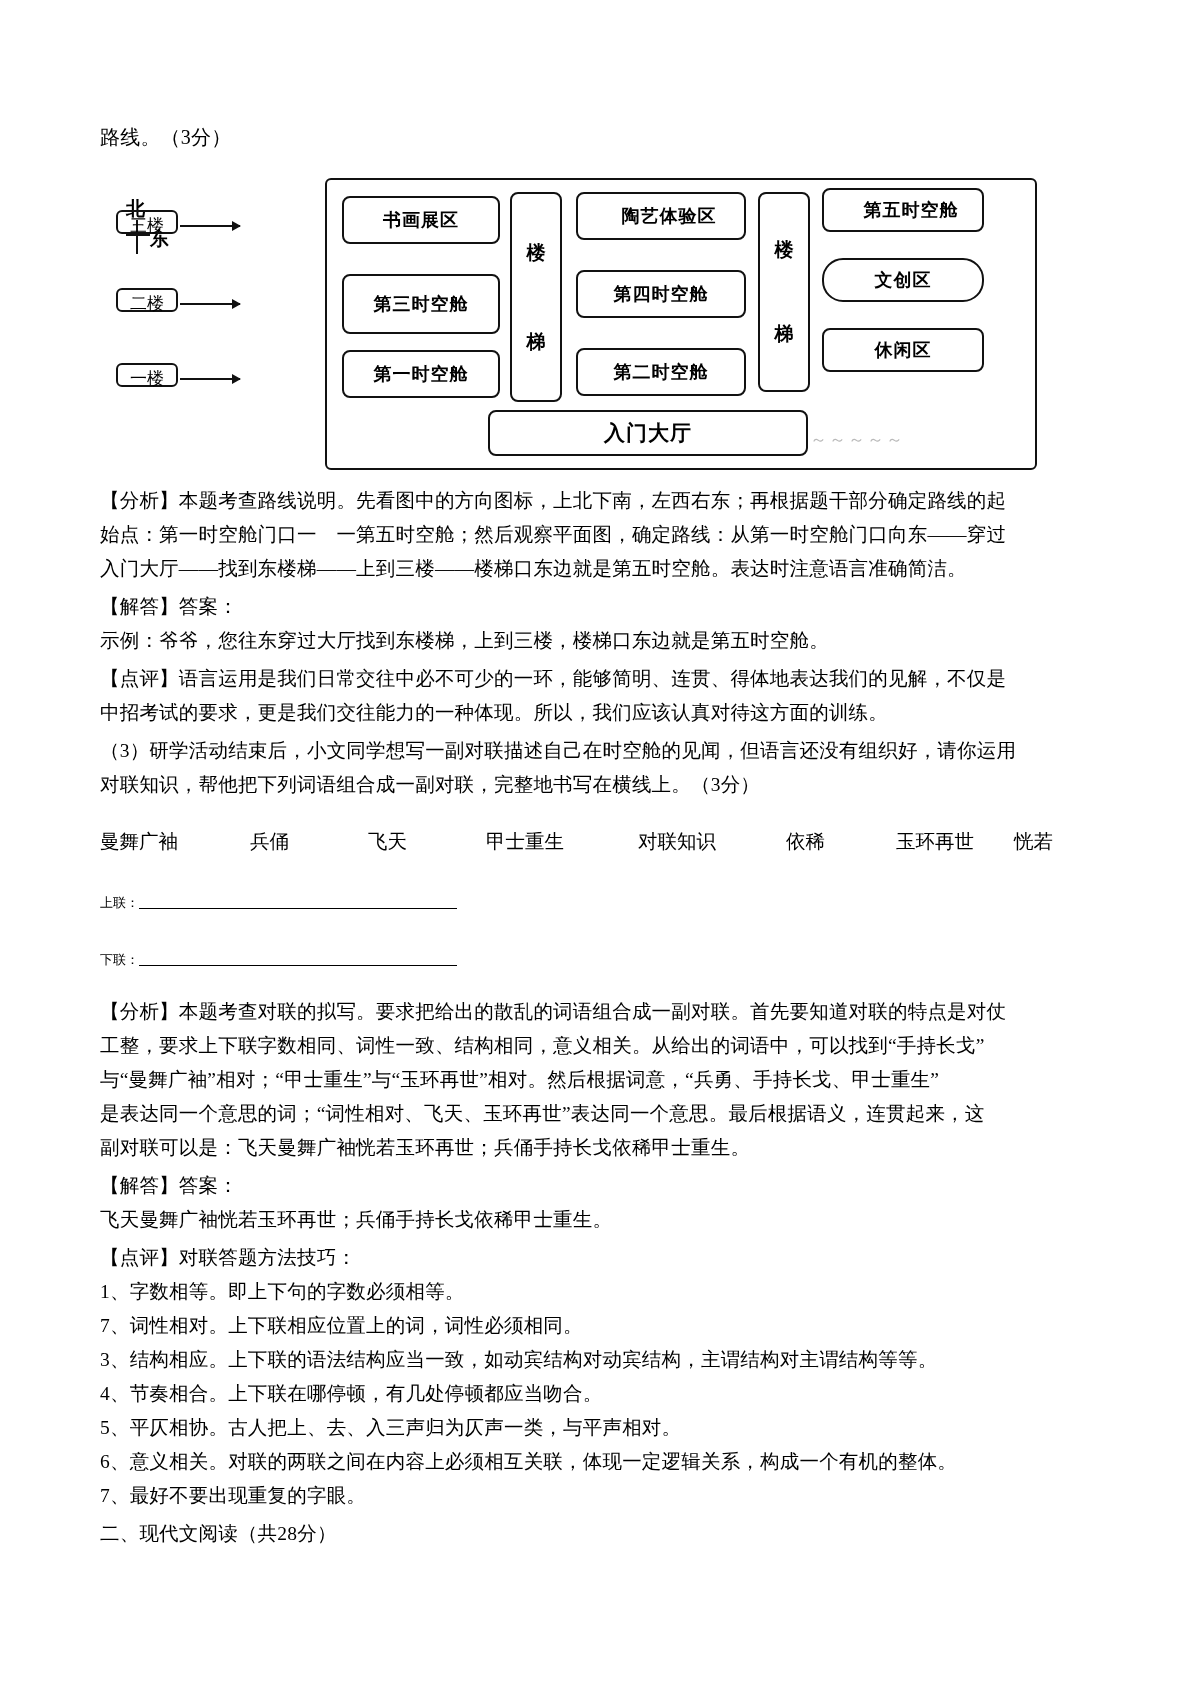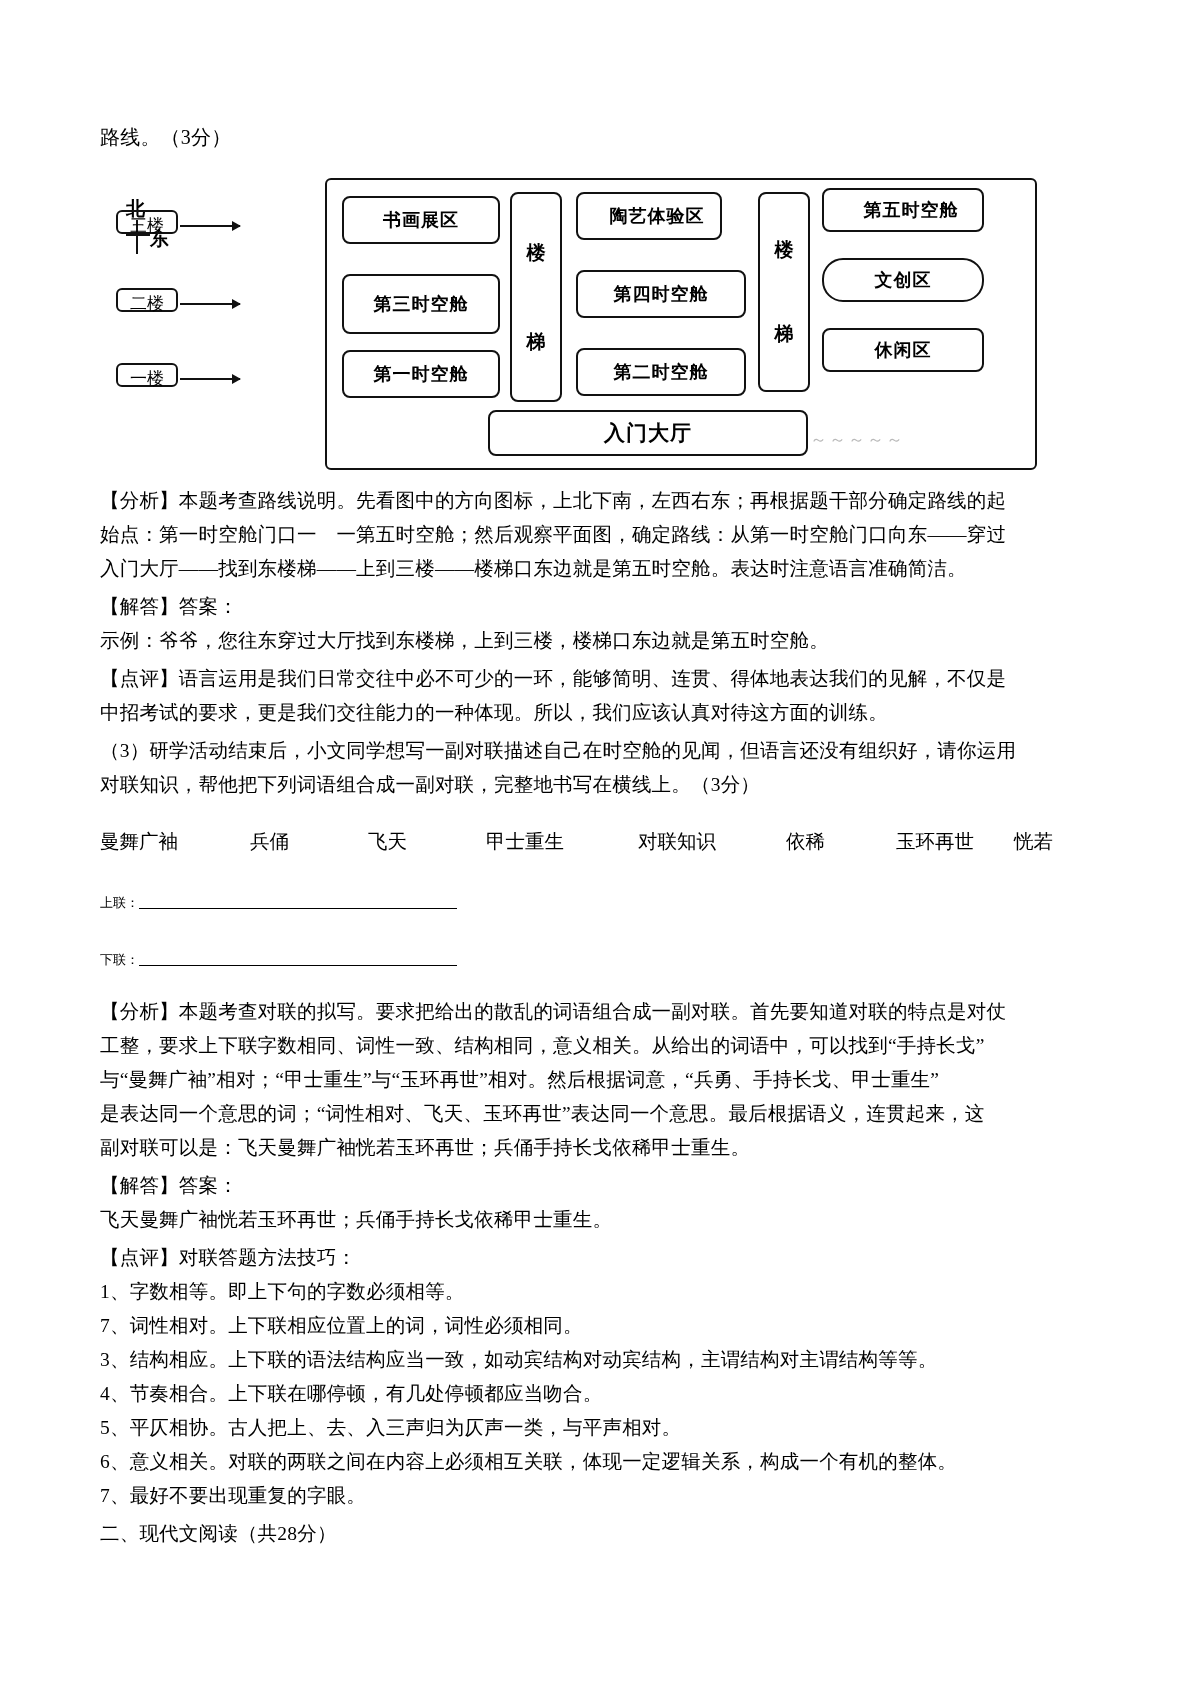--- a/index.html
+++ b/index.html
@@ -176,21 +176,21 @@
 
     <div class="room" style="left:232px; top:26px; width:158px; height:48px;">书画展区</div>
     <div class="room" style="left:232px; top:104px; width:158px; height:60px;">第三时空舱</div>
     <div class="room" style="left:232px; top:180px; width:158px; height:48px;">第一时空舱</div>
 
     <div class="stair" style="left:400px; top:22px; width:52px; height:210px;">
       <span>楼</span>
       <span>梯</span>
     </div>
 
-    <div class="room" style="left:466px; top:22px; width:146px; height:48px;padding-left:16px;">陶艺体验区</div>
+    <div class="room" style="left:466px; top:22px; width:170px; height:48px;padding-left:16px;">陶艺体验区</div>
     <div class="room" style="left:466px; top:100px; width:170px; height:48px;">第四时空舱</div>
     <div class="room" style="left:466px; top:178px; width:170px; height:48px;">第二时空舱</div>
 
     <div class="stair" style="left:648px; top:22px; width:52px; height:200px;">
       <span>楼</span>
       <span>梯</span>
     </div>
 
     <div class="room" style="left:712px; top:18px; width:162px; height:44px;padding-left:16px;">第五时空舱</div>
     <div class="room" style="left:712px; top:88px; width:162px; height:44px;border-radius:21px;">文创区</div>

